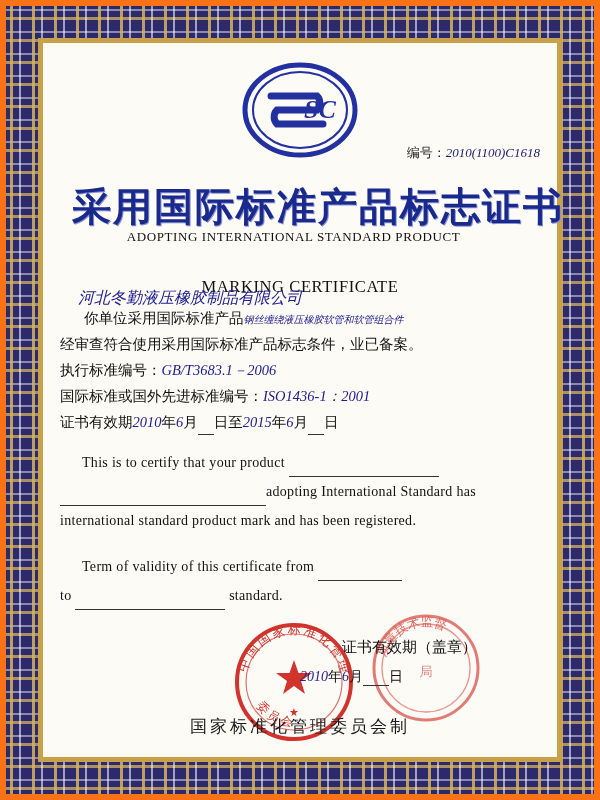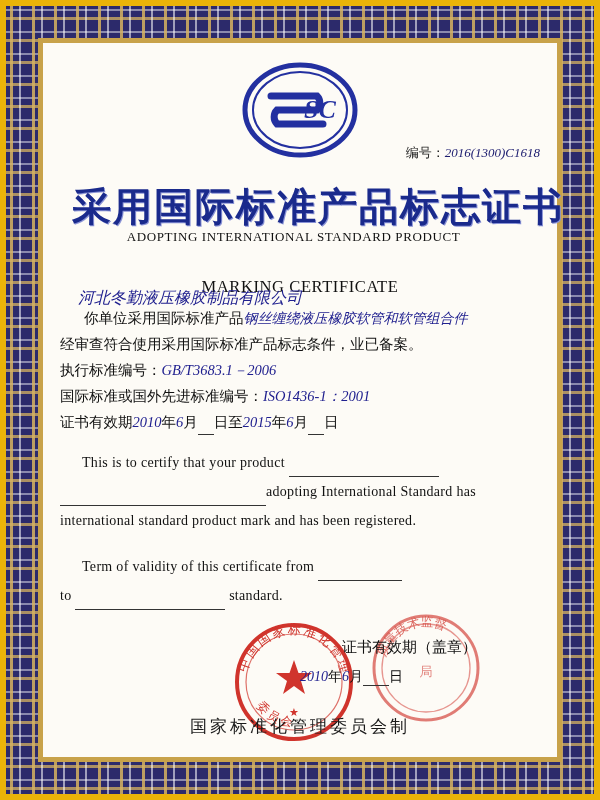--- a/index.html
+++ b/index.html
@@ -1,18 +1,18 @@
 <!DOCTYPE html>
 <html><head>
 <meta charset="utf-8">
 <style>
   html,body{margin:0;padding:0;background:#ffffff;}
   body{width:600px;height:800px;font-family:"Liberation Serif",serif;overflow:hidden;}
 
-  .page{position:relative;width:600px;height:800px;background:#eab308;}
+  .page{position:relative;width:600px;height:800px;background:#f97316;}
 
   
   .border-outer{
     position:absolute;left:6px;top:6px;right:6px;bottom:6px;
     background:#2c2a6b;
   }
   .border-pattern{
     position:absolute;left:6px;top:6px;right:6px;bottom:6px;
     background:
       repeating-linear-gradient(90deg,
@@ -157,31 +157,31 @@
     <svg width="118" height="96" viewBox="0 0 118 96">
       <ellipse cx="59" cy="48" rx="55" ry="45" fill="none" stroke="#2330a0" stroke-width="5"></ellipse>
       <ellipse cx="59" cy="48" rx="47" ry="38" fill="none" stroke="#2330a0" stroke-width="2"></ellipse>
       <path d="M30 34 h46 a10 10 0 0 1 0 14 h-40 a10 10 0 0 0 0 14 h46" fill="none" stroke="#2330a0" stroke-width="7" stroke-linecap="round"></path>
       <text x="63" y="56" font-family="Liberation Serif, serif" font-size="26" font-style="italic" font-weight="bold" fill="#2330a0">SC</text>
       <path d="M8 48 q51 -40 102 0" fill="none" stroke="#ffffff" stroke-width="0"></path>
     </svg>
   </div>
 
   <div class="serial">
-    <span>编号：</span><span class="hw">2016(1300)C1618</span>
+    <span>编号：</span><span class="hw">2010(1100)C1618</span>
   </div>
 
   <div class="title-cn">采用国际标准产品标志证书</div>
   <div class="title-en1">ADOPTING  INTERNATIONAL  STANDARD  PRODUCT</div>
   <div class="title-en2">MARKING CERTIFICATE</div>
 
   <div class="body-cn">
 
     <div class="row" style="height:26px;">
-      <span class="indent"></span><span>你单位采用国际标准产品</span><span class="hand" style="font-size:14px;">钢丝缠绕液压橡胶软管和软管组合件</span>
+      <span class="indent"></span><span>你单位采用国际标准产品</span><span class="hand" style="font-size:10px;">钢丝缠绕液压橡胶软管和软管组合件</span>
       <span class="hand-over" style="left:18px;top:-20px;font-size:16px;">河北冬勤液压橡胶制品有限公司</span>
     </div>
 
     <div class="row">
       <span>经审查符合使用采用国际标准产品标志条件，业已备案。</span>
     </div>
 
     <div class="row">
       <span>执行标准编号：</span><span class="hand">GB/T3683.1－2006</span>
     </div>

